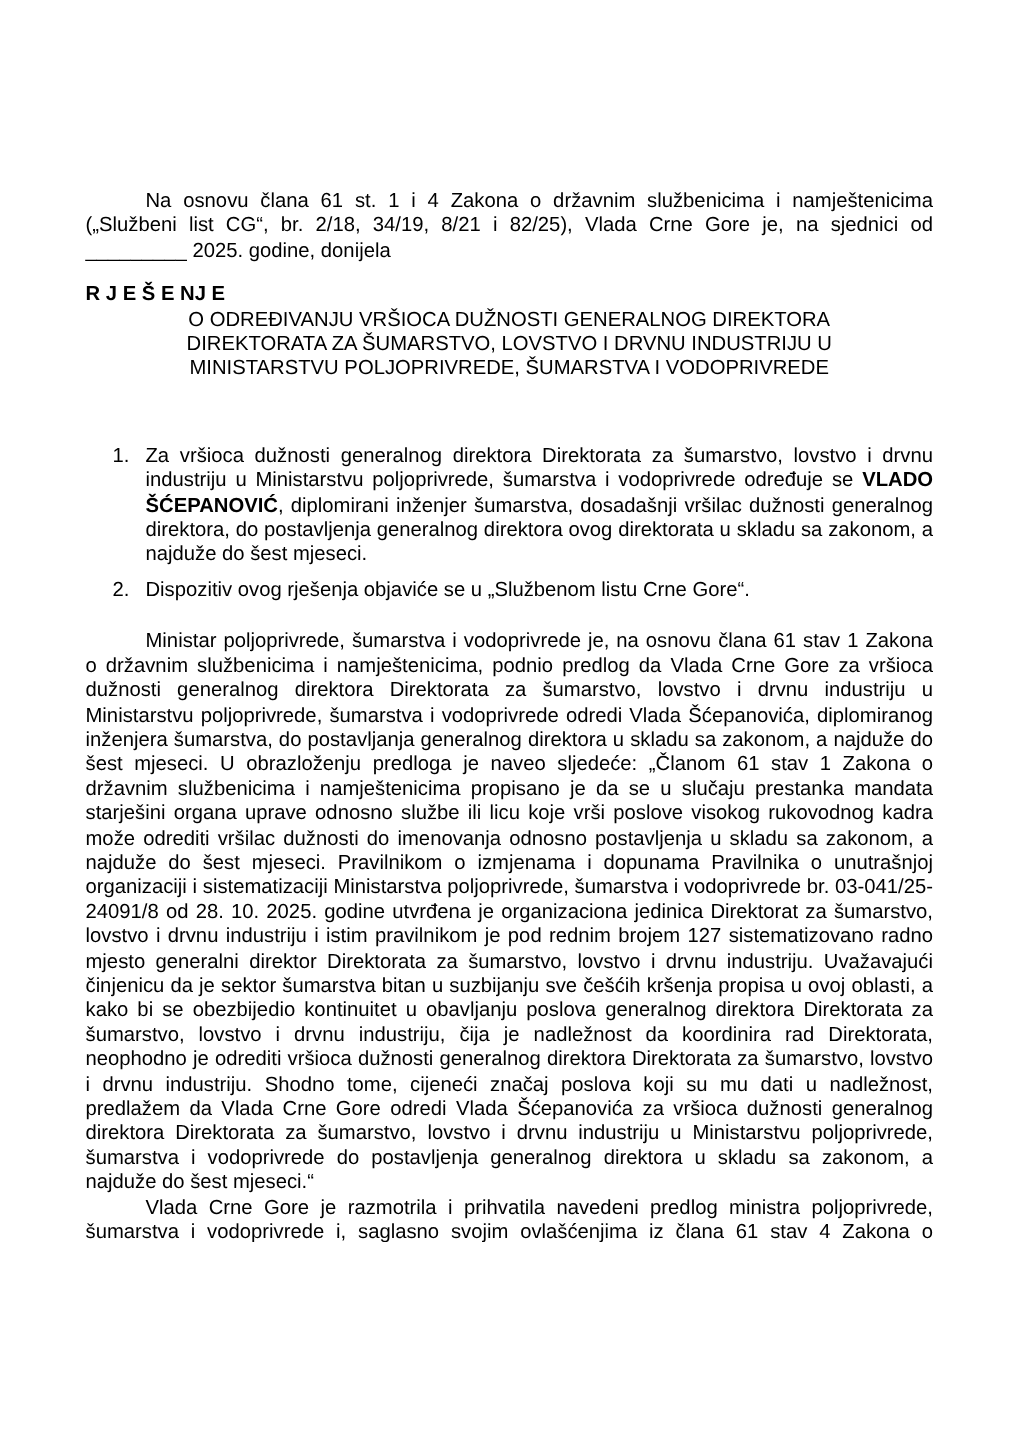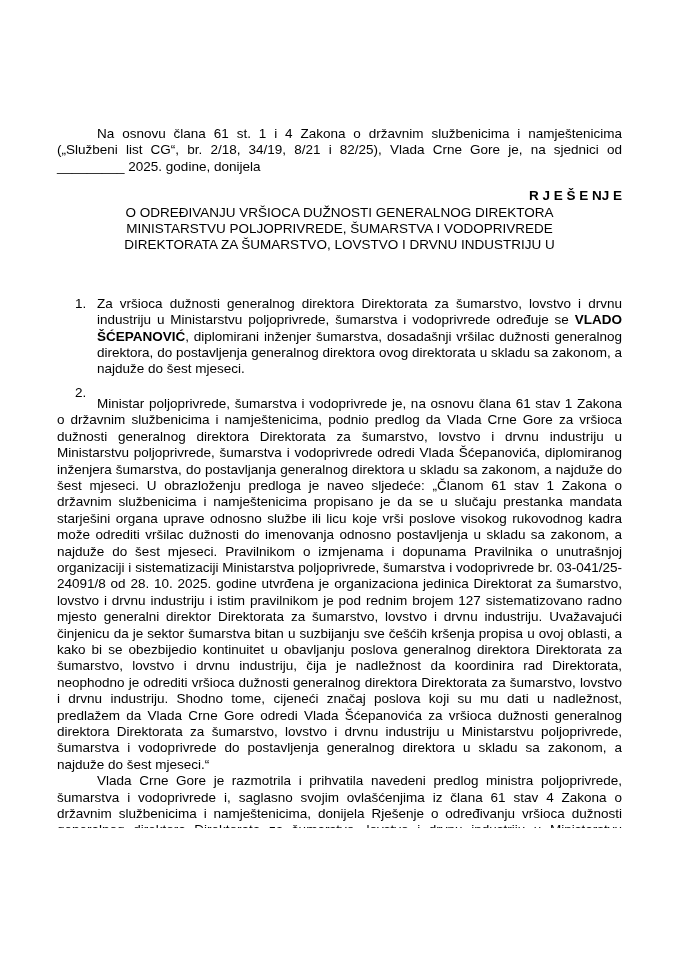--- a/index.html
+++ b/index.html
@@ -20,21 +20,21 @@
     padding: 126px 57px 0 57px;
     overflow: hidden;
   }
   p { margin: 0; }
   .intro {
     text-align: justify;
     text-indent: 40px;
   }
   .title-block { margin-top: 13px; }
   .doc-title {
-    text-align: right;
+    text-align: left;
     font-weight: bold;
   }
   .doc-subtitle {
     text-align: center;
     font-weight: normal;
   }
   .list { margin-top: 42px; }
   .list-item {
     position: relative;
     padding-left: 40px;
@@ -61,27 +61,27 @@
 </head>
 <body>
 
 <div class="page">
 
   <p class="intro">Na osnovu člana 61 st. 1 i 4 Zakona o državnim službenicima i namještenicima („Službeni list CG“, br. 2/18, 34/19, 8/21 i 82/25), Vlada Crne Gore je, na sjednici od _________ 2025. godine, donijela</p>
 
   <div class="title-block">
     <div class="doc-title">R J E Š E NJ E</div>
     <div class="doc-subtitle">O ODREĐIVANJU VRŠIOCA DUŽNOSTI GENERALNOG DIREKTORA</div>
+    <div class="doc-subtitle">DIREKTORATA ZA ŠUMARSTVO, LOVSTVO I DRVNU INDUSTRIJU U</div>
     <div class="doc-subtitle">MINISTARSTVU POLJOPRIVREDE, ŠUMARSTVA I VODOPRIVREDE</div>
-    <div class="doc-subtitle">DIREKTORATA ZA ŠUMARSTVO, LOVSTVO I DRVNU INDUSTRIJU U</div>
   </div>
 
   <div class="list">
     <div class="list-item"><span class="num">1.</span><span>Za vršioca dužnosti generalnog direktora Direktorata za šumarstvo, lovstvo i drvnu industriju u Ministarstvu poljoprivrede, šumarstva i vodoprivrede određuje se </span><span class="bold">VLADO ŠĆEPANOVIĆ</span><span>, diplomirani inženjer šumarstva, dosadašnji vršilac dužnosti generalnog direktora, do postavljenja generalnog direktora ovog direktorata u skladu sa zakonom, a najduže do šest mjeseci.</span></div>
-    <div class="list-item item2"><span class="num">2.</span></div>
+    <div class="list-item item2"><span class="num">2.</span><span>Dispozitiv ovog rješenja objaviće se u „Službenom listu Crne Gore“.</span></div>
   </div>
 
 
   <p class="body-para para1">Ministar poljoprivrede, šumarstva i vodoprivrede je, na osnovu člana 61 stav 1 Zakona o državnim službenicima i namještenicima, podnio predlog da Vlada Crne Gore za vršioca dužnosti generalnog direktora Direktorata za šumarstvo, lovstvo i drvnu industriju u Ministarstvu poljoprivrede, šumarstva i vodoprivrede odredi Vlada Šćepanovića, diplomiranog inženjera šumarstva, do postavljanja generalnog direktora u skladu sa zakonom, a najduže do šest mjeseci. U obrazloženju predloga je naveo sljedeće: „Članom 61 stav 1 Zakona o državnim službenicima i namještenicima propisano je da se u slučaju prestanka mandata starješini organa uprave odnosno službe ili licu koje vrši poslove visokog rukovodnog kadra može odrediti vršilac dužnosti do imenovanja odnosno postavljenja u skladu sa zakonom, a najduže do šest mjeseci. Pravilnikom o izmjenama i dopunama Pravilnika o unutrašnjoj organizaciji i sistematizaciji Ministarstva poljoprivrede, šumarstva i vodoprivrede br. 03-041/25-24091/8 od 28. 10. 2025. godine utvrđena je organizaciona jedinica Direktorat za šumarstvo, lovstvo i drvnu industriju i istim pravilnikom je pod rednim brojem 127 sistematizovano radno mjesto generalni direktor Direktorata za šumarstvo, lovstvo i drvnu industriju. Uvažavajući činjenicu da je sektor šumarstva bitan u suzbijanju sve češćih kršenja propisa u ovoj oblasti, a kako bi se obezbijedio kontinuitet u obavljanju poslova generalnog direktora Direktorata za šumarstvo, lovstvo i drvnu industriju, čija je nadležnost da koordinira rad Direktorata, neophodno je odrediti vršioca dužnosti generalnog direktora Direktorata za šumarstvo, lovstvo i drvnu industriju. Shodno tome, cijeneći značaj poslova koji su mu dati u nadležnost, predlažem da Vlada Crne Gore odredi Vlada Šćepanovića za vršioca dužnosti generalnog direktora Direktorata za šumarstvo, lovstvo i drvnu industriju u Ministarstvu poljoprivrede, šumarstva i vodoprivrede do postavljenja generalnog direktora u skladu sa zakonom, a najduže do šest mjeseci.“</p>
 
   <p class="body-para">Vlada Crne Gore je razmotrila i prihvatila navedeni predlog ministra poljoprivrede, šumarstva i vodoprivrede i, saglasno svojim ovlašćenjima iz člana 61 stav 4 Zakona o državnim službenicima i namještenicima, donijela Rješenje o određivanju vršioca dužnosti generalnog direktora Direktorata za šumarstvo, lovstvo i drvnu industriju u Ministarstvu poljoprivrede, šumarstva i vodoprivrede Vlada Šćepanovića, diplomiranog</p>
 
 </div>
 
 </body></html>

